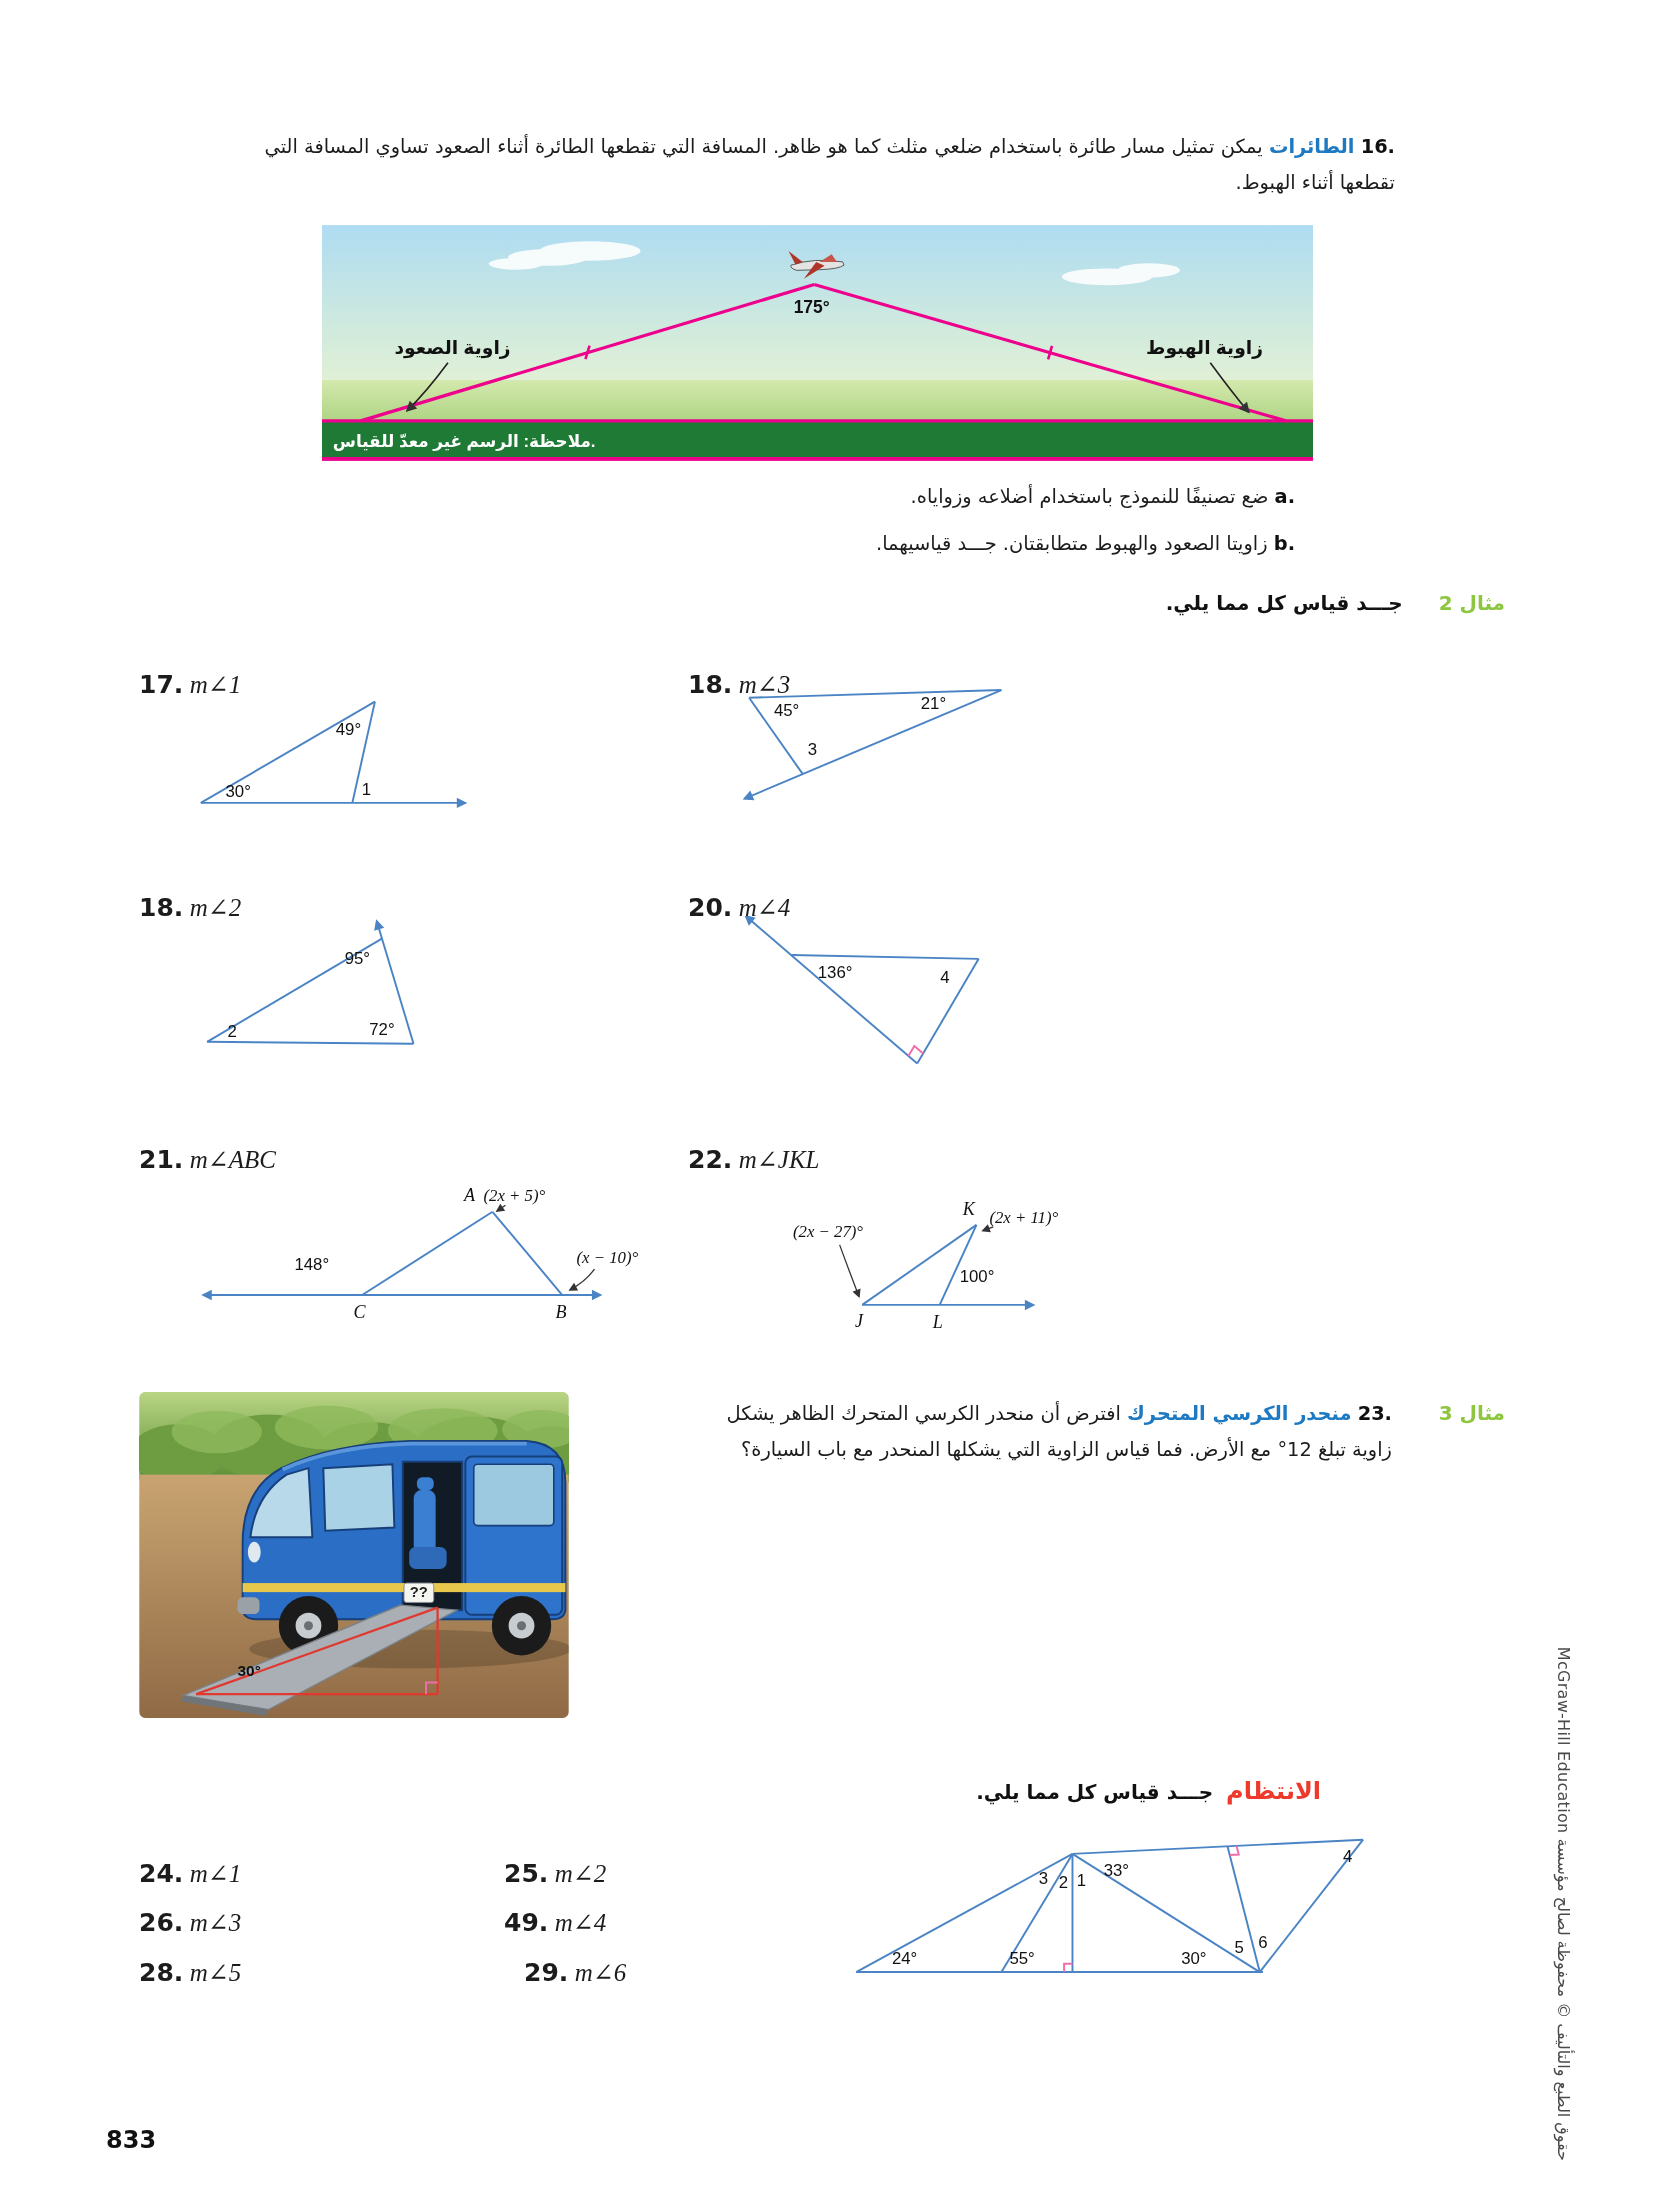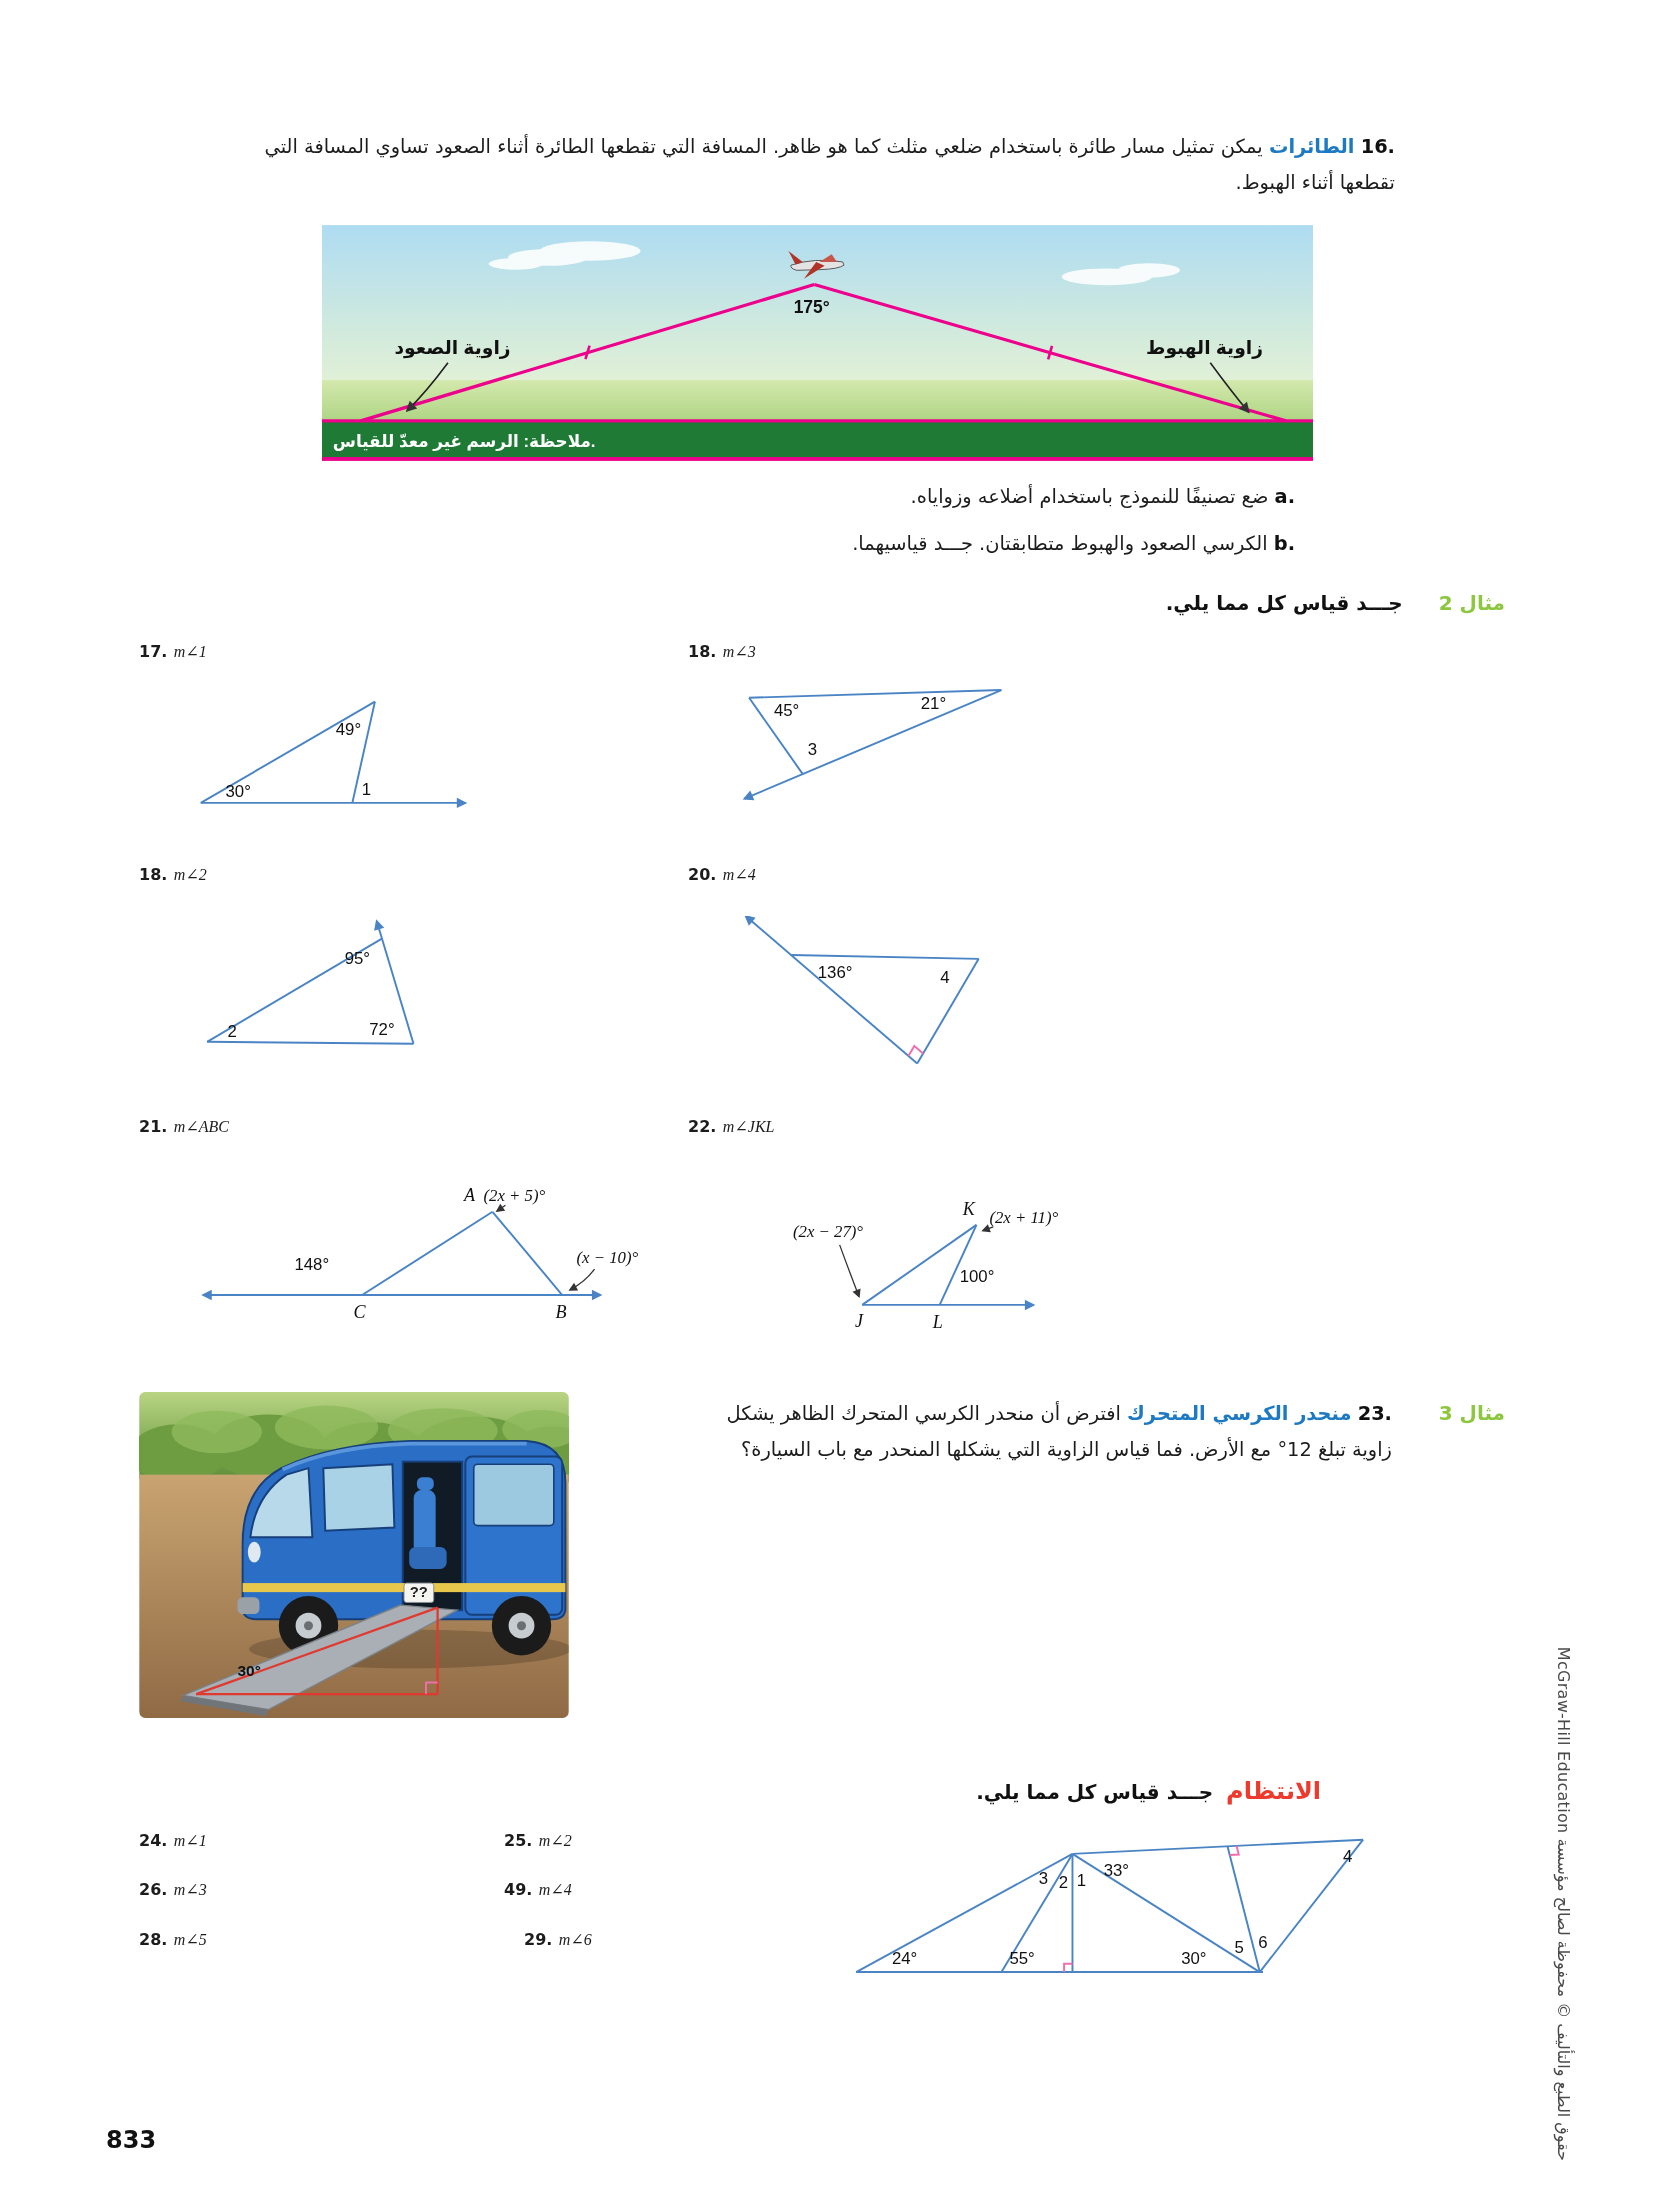--- a/index.html
+++ b/index.html
@@ -8,21 +8,21 @@
           font-family:"DejaVu Sans","Liberation Sans",sans-serif; color:#1c1c1c; }
   .abs { position:absolute; }
   .rtl { direction:rtl; text-align:right; }
   .body-text { font-size:19.4px; line-height:1.85; color:#1c1c1c; }
   .pnum { font-weight:bold; color:#111; }
   .kw-blue { color:#1d79c2; font-weight:bold; }
   .badge-green { color:#8dc63f; font-weight:bold; font-size:20px; white-space:nowrap; }
   .instruction { font-weight:bold; font-size:20px; color:#111; white-space:nowrap; }
   .kw-red { color:#ed3a2d; font-weight:bold; font-size:24px; white-space:nowrap; }
   .flexrow { display:flex; align-items:baseline; }
-  .prob-title { font-size:16px; white-space:nowrap; }
+  .prob-title { font-size:25px; white-space:nowrap;margin-top:28px; }
   .prob-title .num { font-weight:bold; margin-right:6.5px; }
   .mexpr { font-family:"Liberation Serif","DejaVu Serif",serif; font-style:italic; }
   svg text { font-family:"Liberation Sans","DejaVu Sans",sans-serif; }
   .diag-label { font-size:26px; fill:#111; }
   .math-label { font-size:26px; fill:#111; font-family:"Liberation Serif","DejaVu Serif",serif; font-style:italic; }
   .vertex-label { font-size:28px; fill:#111; font-family:"Liberation Serif","DejaVu Serif",serif; font-style:italic; }
   .fig-ar-label { font-size:29px; font-weight:bold; fill:#111; }
   .sidebar-text { font-size:16px; color:#4a4a4a; white-space:nowrap; letter-spacing:0.3px; }
   .pageno { font-size:24px; font-weight:bold; color:#111; }
 </style>
@@ -93,21 +93,21 @@
     </g>
     <text x="220" y="343" text-anchor="middle" font-size="26" font-weight="bold" fill="#ffffff">ملاحظة: الرسم غير معدّ للقياس.</text>
   </svg>
 
   <div class="abs rtl body-text" style="right:359px; top:479px;">
     <span class="pnum" dir="ltr">a.</span>
     <span>ضع تصنيفًا للنموذج باستخدام أضلاعه وزواياه.</span>
   </div>
   <div class="abs rtl body-text" style="right:359px; top:526px;">
     <span class="pnum" dir="ltr">b.</span>
-    <span>الكرسي الصعود والهبوط متطابقتان. جـــد قياسيهما.</span>
+    <span>زاويتا الصعود والهبوط متطابقتان. جـــد قياسيهما.</span>
   </div>
 
   <div class="abs rtl flexrow" style="right:149px; top:591px; gap:36px;">
     <span class="badge-green">مثال 2</span>
     <span class="instruction">جـــد قياس كل مما يلي.</span>
   </div>
 
   <div class="abs prob-title" style="left:139px; top:642px;">
     <span class="num">17.</span><span class="mexpr">m∠1</span>
   </div>

